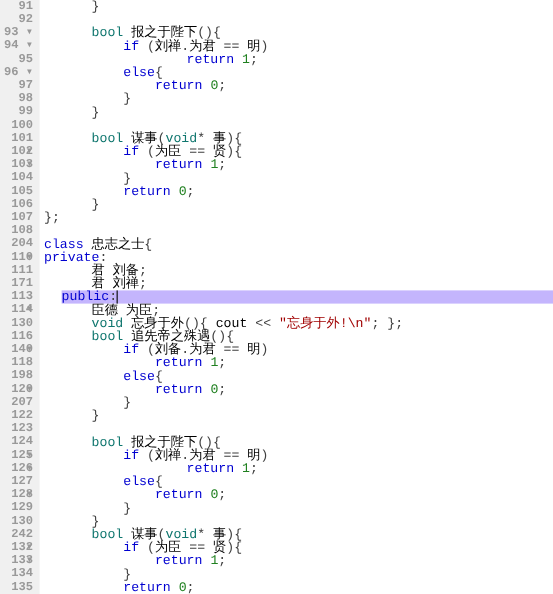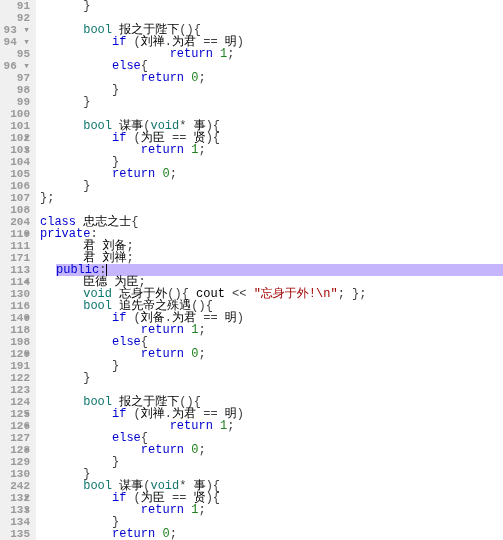--- a/index.html
+++ b/index.html
@@ -90,21 +90,21 @@
       <div class="gutter-line">111  </div>
       <div class="gutter-line">171  </div>
       <div class="gutter-line">113 ▾</div>
       <div class="gutter-line">114  </div>
       <div class="gutter-line">130  </div>
       <div class="gutter-line">116 ▾</div>
       <div class="gutter-line">140  </div>
       <div class="gutter-line">118  </div>
       <div class="gutter-line">198 ▾</div>
       <div class="gutter-line">120  </div>
-      <div class="gutter-line">191  </div>
+      <div class="gutter-line">207  </div>
       <div class="gutter-line">122  </div>
       <div class="gutter-line">123  </div>
       <div class="gutter-line">124 ▾</div>
       <div class="gutter-line">125 ▾</div>
       <div class="gutter-line">126  </div>
       <div class="gutter-line">127 ▾</div>
       <div class="gutter-line">128  </div>
       <div class="gutter-line">129  </div>
       <div class="gutter-line">130  </div>
       <div class="gutter-line">242 ▾</div>

